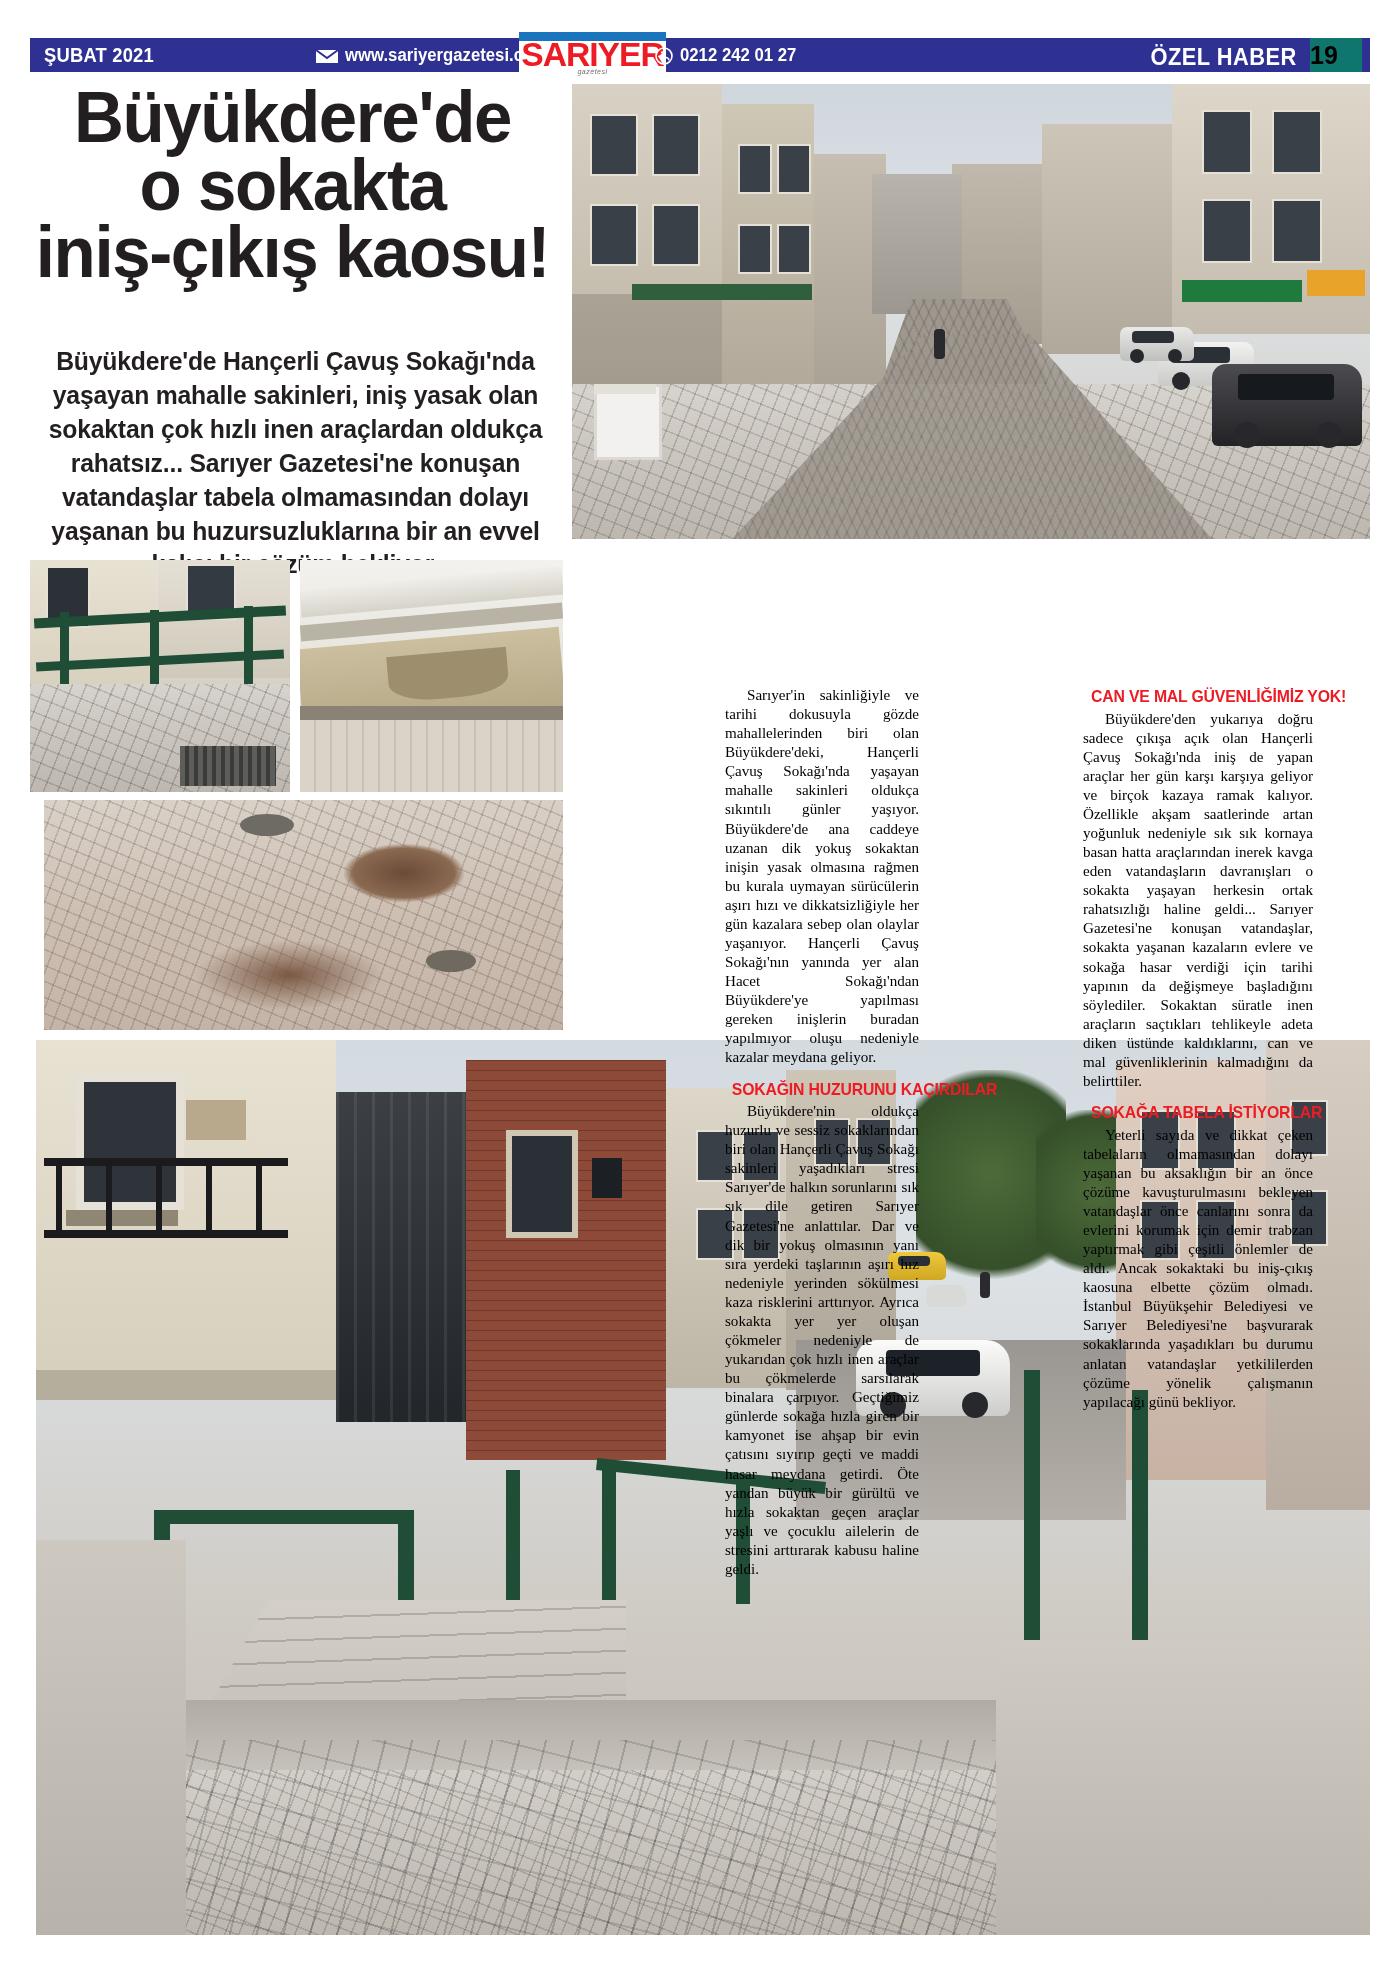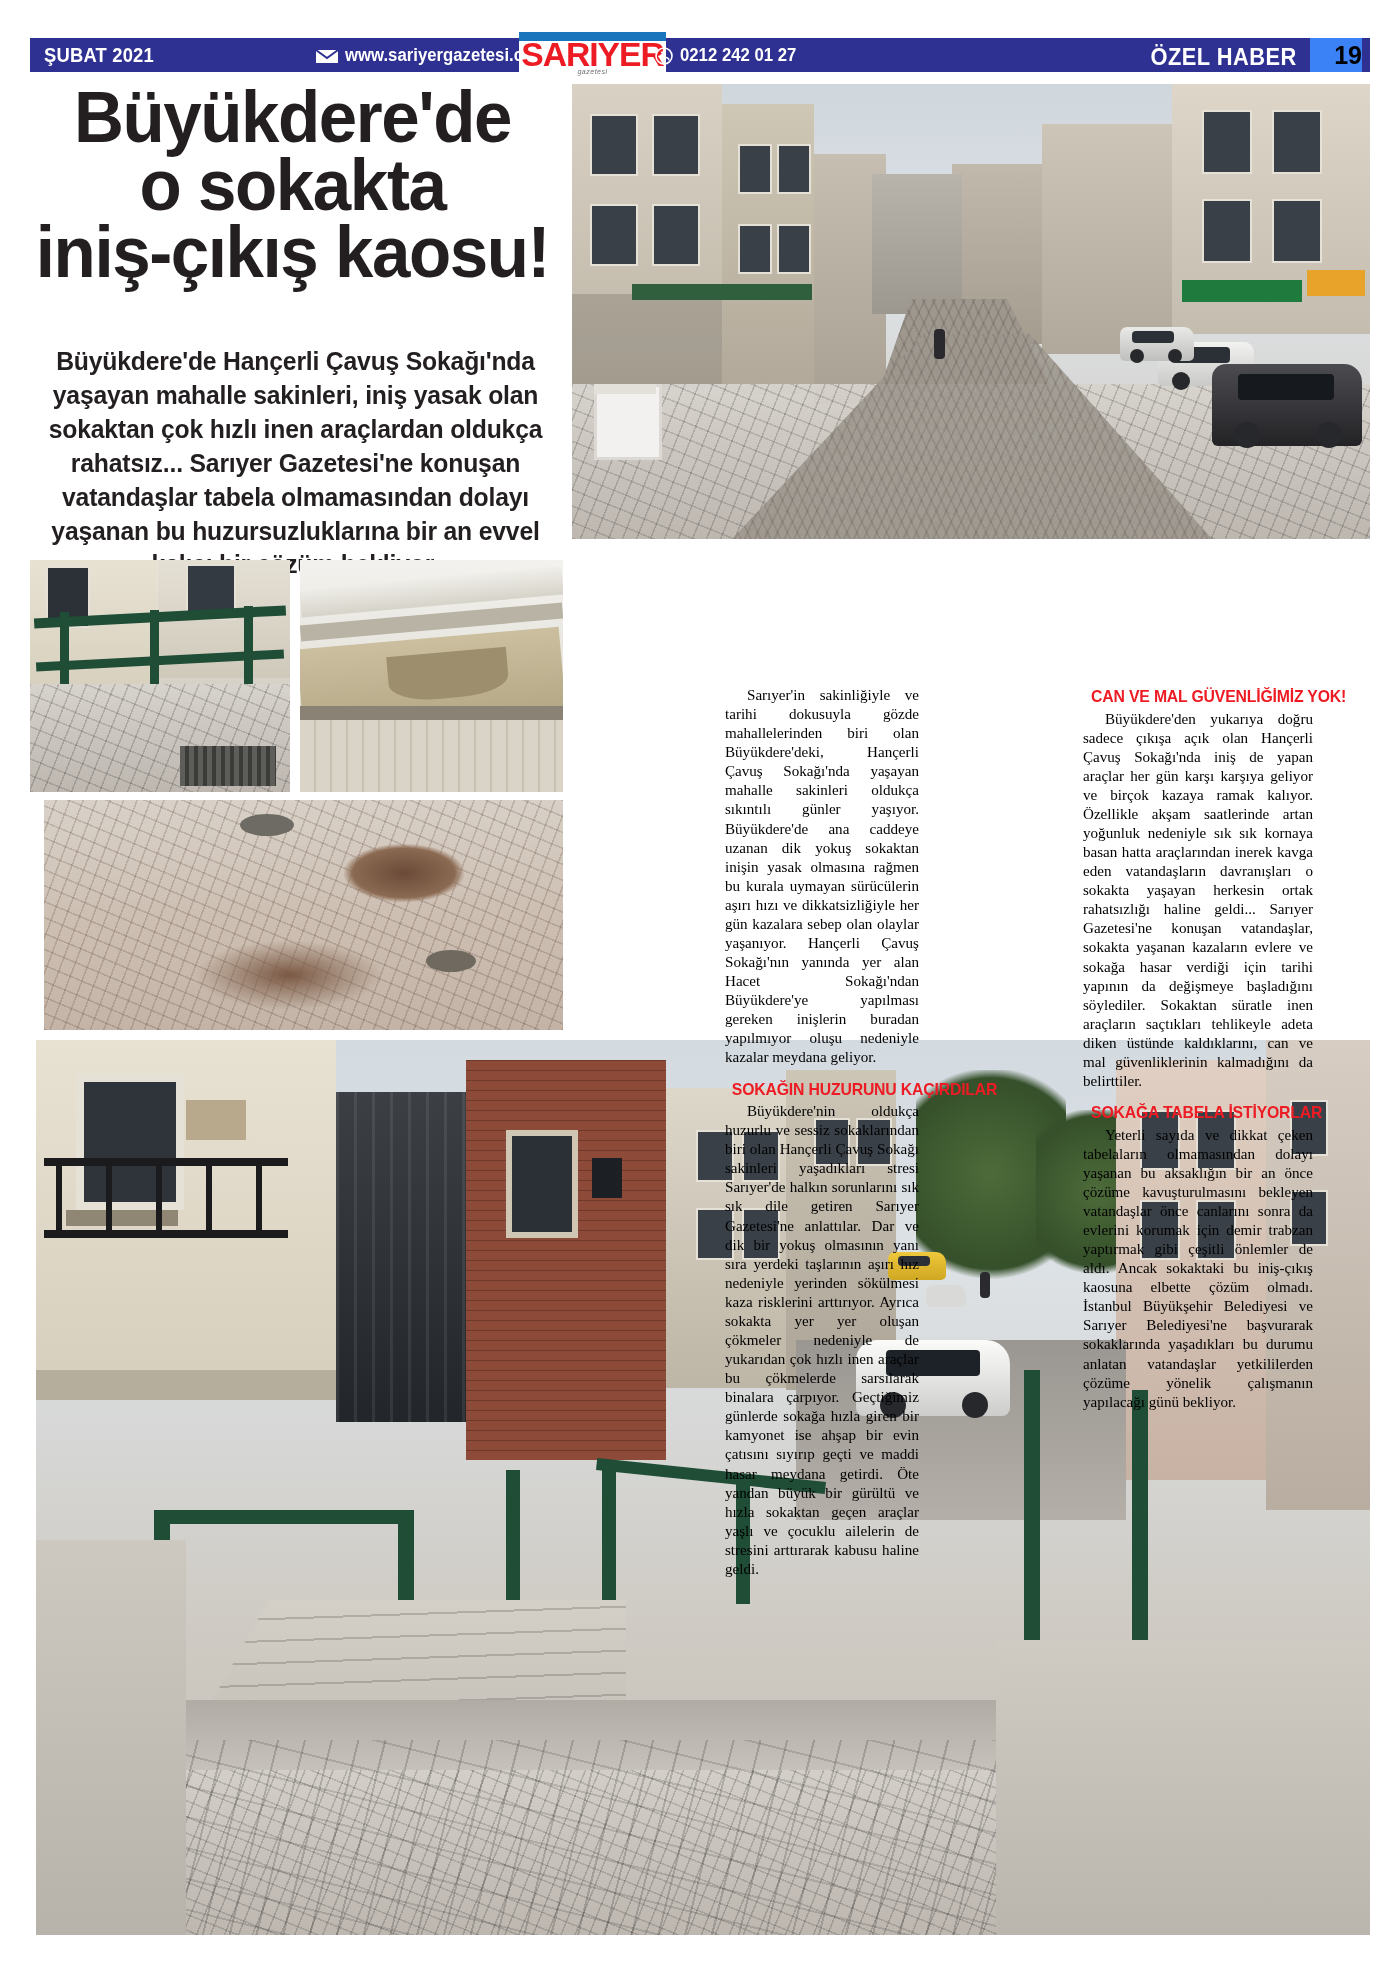--- a/index.html
+++ b/index.html
@@ -62,22 +62,22 @@
   .phone-icon{position:absolute;left:625px;top:9px;width:18px;height:18px;}
   .ozel-wrap{
     position:absolute;right:8px;top:0;height:34px;display:flex;align-items:stretch;
   }
   .ozel-label{
     color:#ffffff;font-size:23px;font-weight:700;letter-spacing:.5px;
     padding:4px 14px 0 14px;line-height:30px;
     transform:scaleX(.95);transform-origin:right center;
   }
   .page-num{
-    background:#3b82f6;color:#000000;font-size:25px;font-weight:700;
-    width:52px;text-align:right;line-height:34px;
+    background:#0f766e;color:#000000;font-size:25px;font-weight:700;
+    width:52px;text-align:left;line-height:34px;
   }
 
   
   .headline{
     position:absolute;left:20px;top:84px;width:545px;
     text-align:center;
     color:#231f20;
     font-family:"Liberation Sans",sans-serif;
     font-weight:900;
     font-size:72px;

